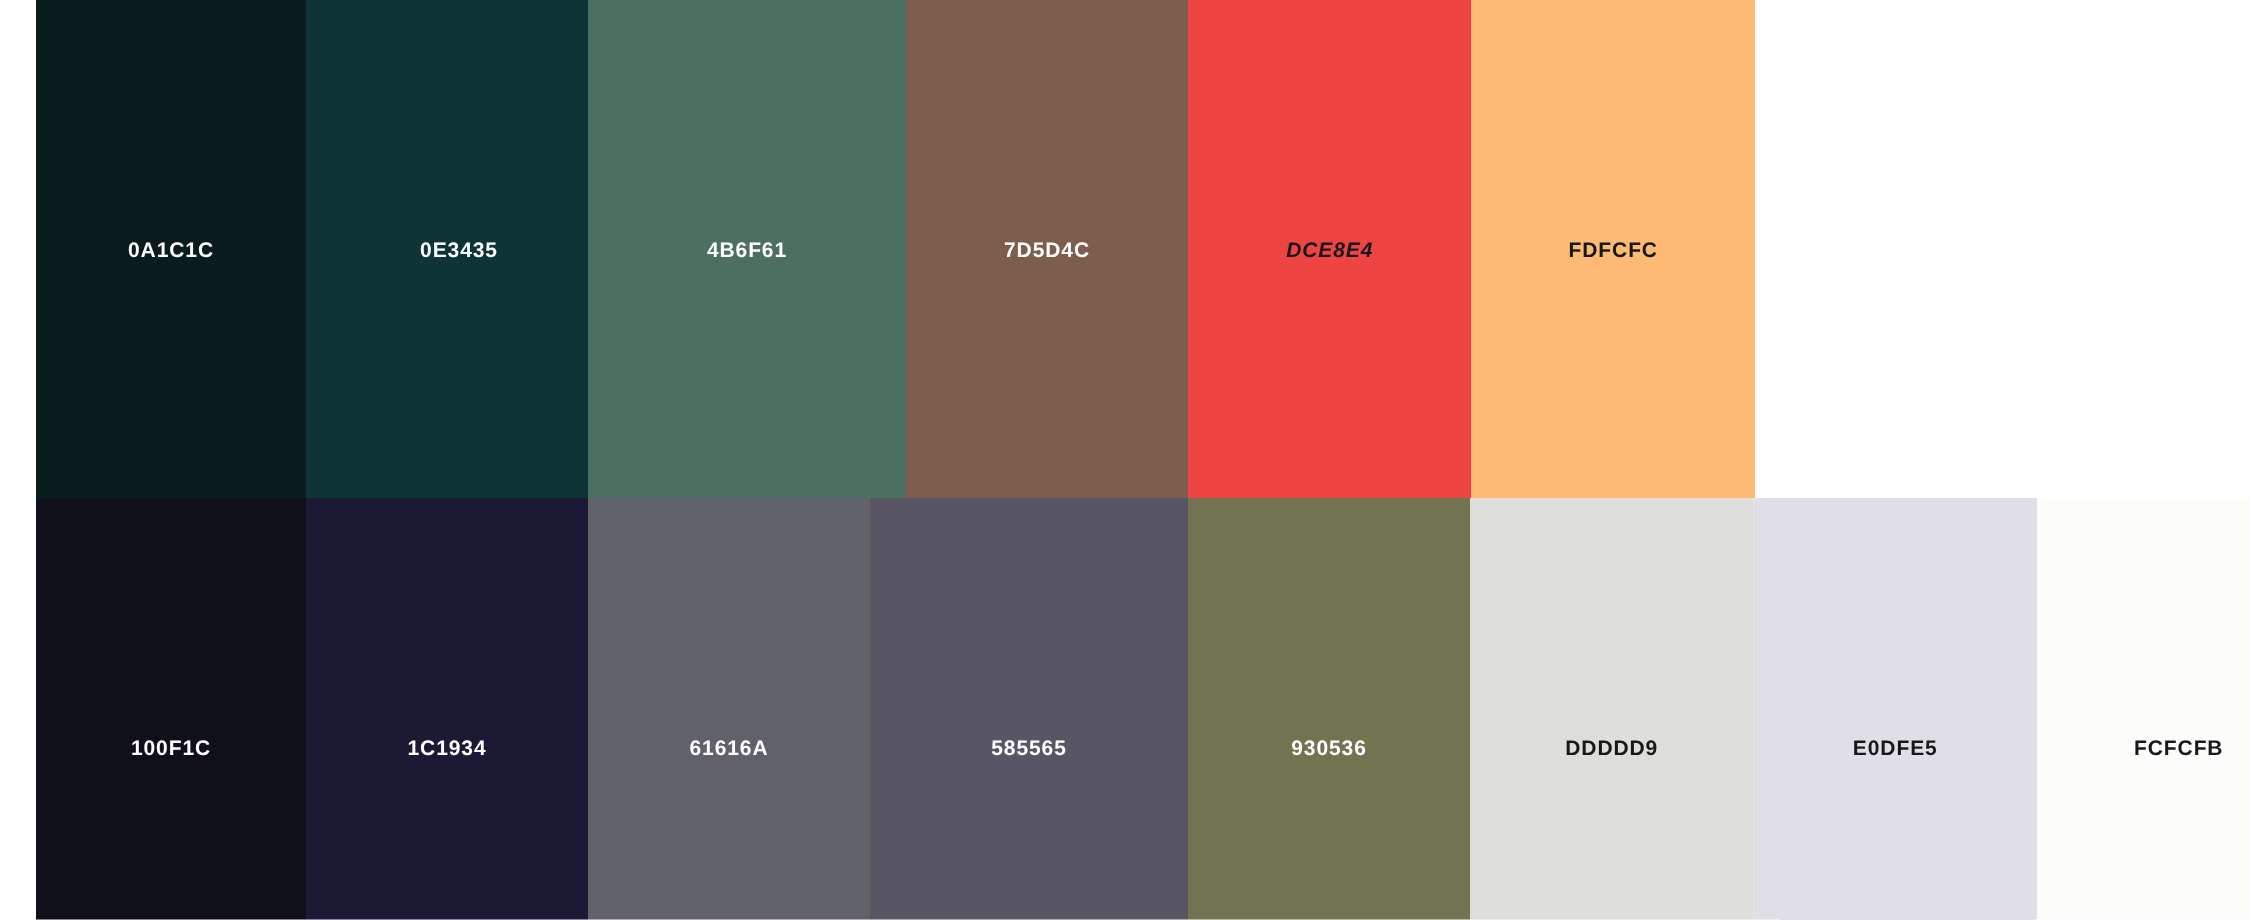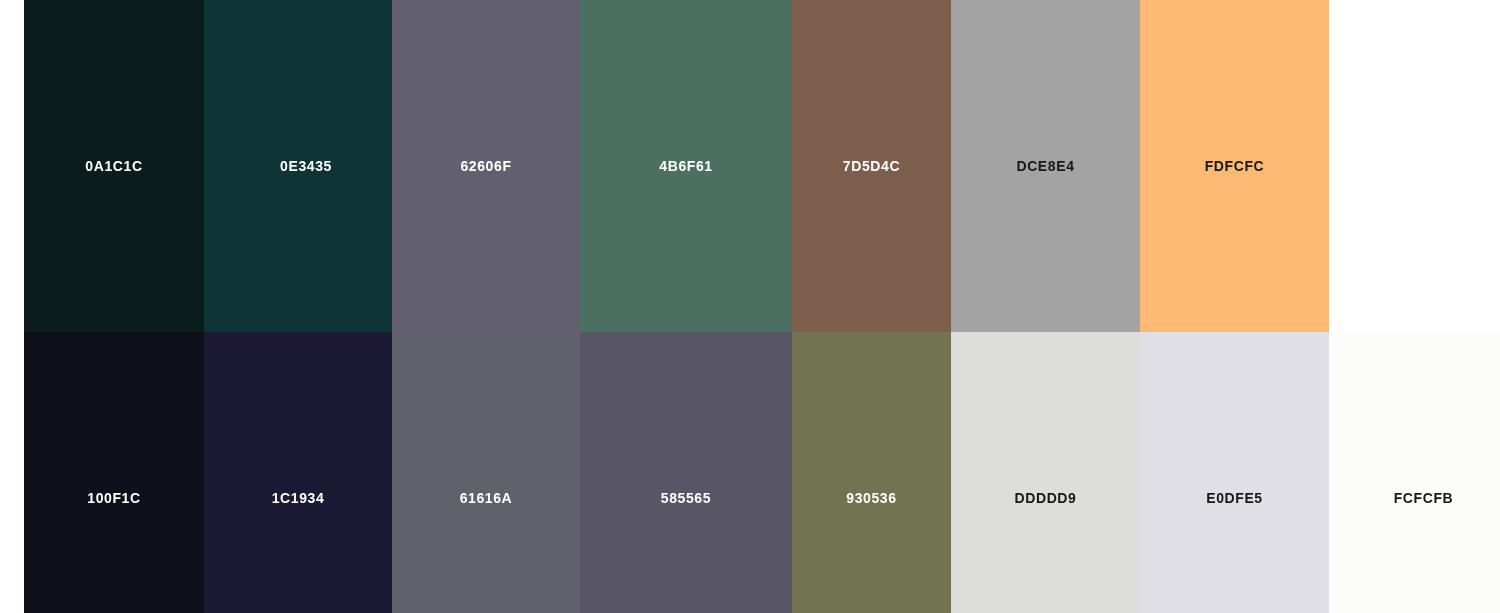--- a/index.html
+++ b/index.html
@@ -39,21 +39,21 @@
     justify-content: center;
     box-sizing: border-box;
     position: relative;
   }
 
   
   .swatch.col-0 { width: 180px; }
   .swatch.col-1 { width: 188px; }
   .swatch.col-2 { width: 188px; }
   .swatch.col-3 { width: 212px; }
-  .swatch.col-4 { width: 159px; }
+  .swatch.col-4 { width: 188px; }
   .swatch.col-5 { width: 189px; }
   .swatch.col-6 { width: 189px; }
   .swatch.col-7 { width: 189px; }
 
   .swatch-label {
     font-size: 14px;
     font-weight: bold;
     letter-spacing: 0.6px;
     line-height: 1;
     white-space: nowrap;
@@ -68,30 +68,27 @@
 
 <div id="palette-grid">
 
   <div class="palette-row">
     <div class="swatch col-0" style="background-color: rgb(10, 28, 28);">
       <span class="swatch-label label-light">0A1C1C</span>
     </div>
     <div class="swatch col-1" style="background-color: rgb(14, 52, 53); padding-left: 16px;">
       <span class="swatch-label label-light">0E3435</span>
     </div>
-    <div class="swatch col-2" style="background-color: rgb(98, 96, 111);">
-      <span class="swatch-label label-light">62606F</span>
-    </div>
     <div class="swatch col-3" style="background-color: rgb(75, 111, 97);">
       <span class="swatch-label label-light">4B6F61</span>
     </div>
     <div class="swatch col-4" style="background-color: rgb(125, 93, 76);">
       <span class="swatch-label label-light">7D5D4C</span>
     </div>
-    <div class="swatch col-6" style="background-color: #a3a3a3;">
+    <div class="swatch col-6" style="background-color: #ef4444; font-style: italic;">
       <span class="swatch-label label-dark">DCE8E4</span>
     </div>
     <div class="swatch col-7" style="background-color: #fdba74;">
       <span class="swatch-label label-dark">FDFCFC</span>
     </div>
   </div>
 
   <div class="palette-row">
     <div class="swatch col-0" style="background-color: rgb(16, 15, 28);">
       <span class="swatch-label label-light">100F1C</span>

